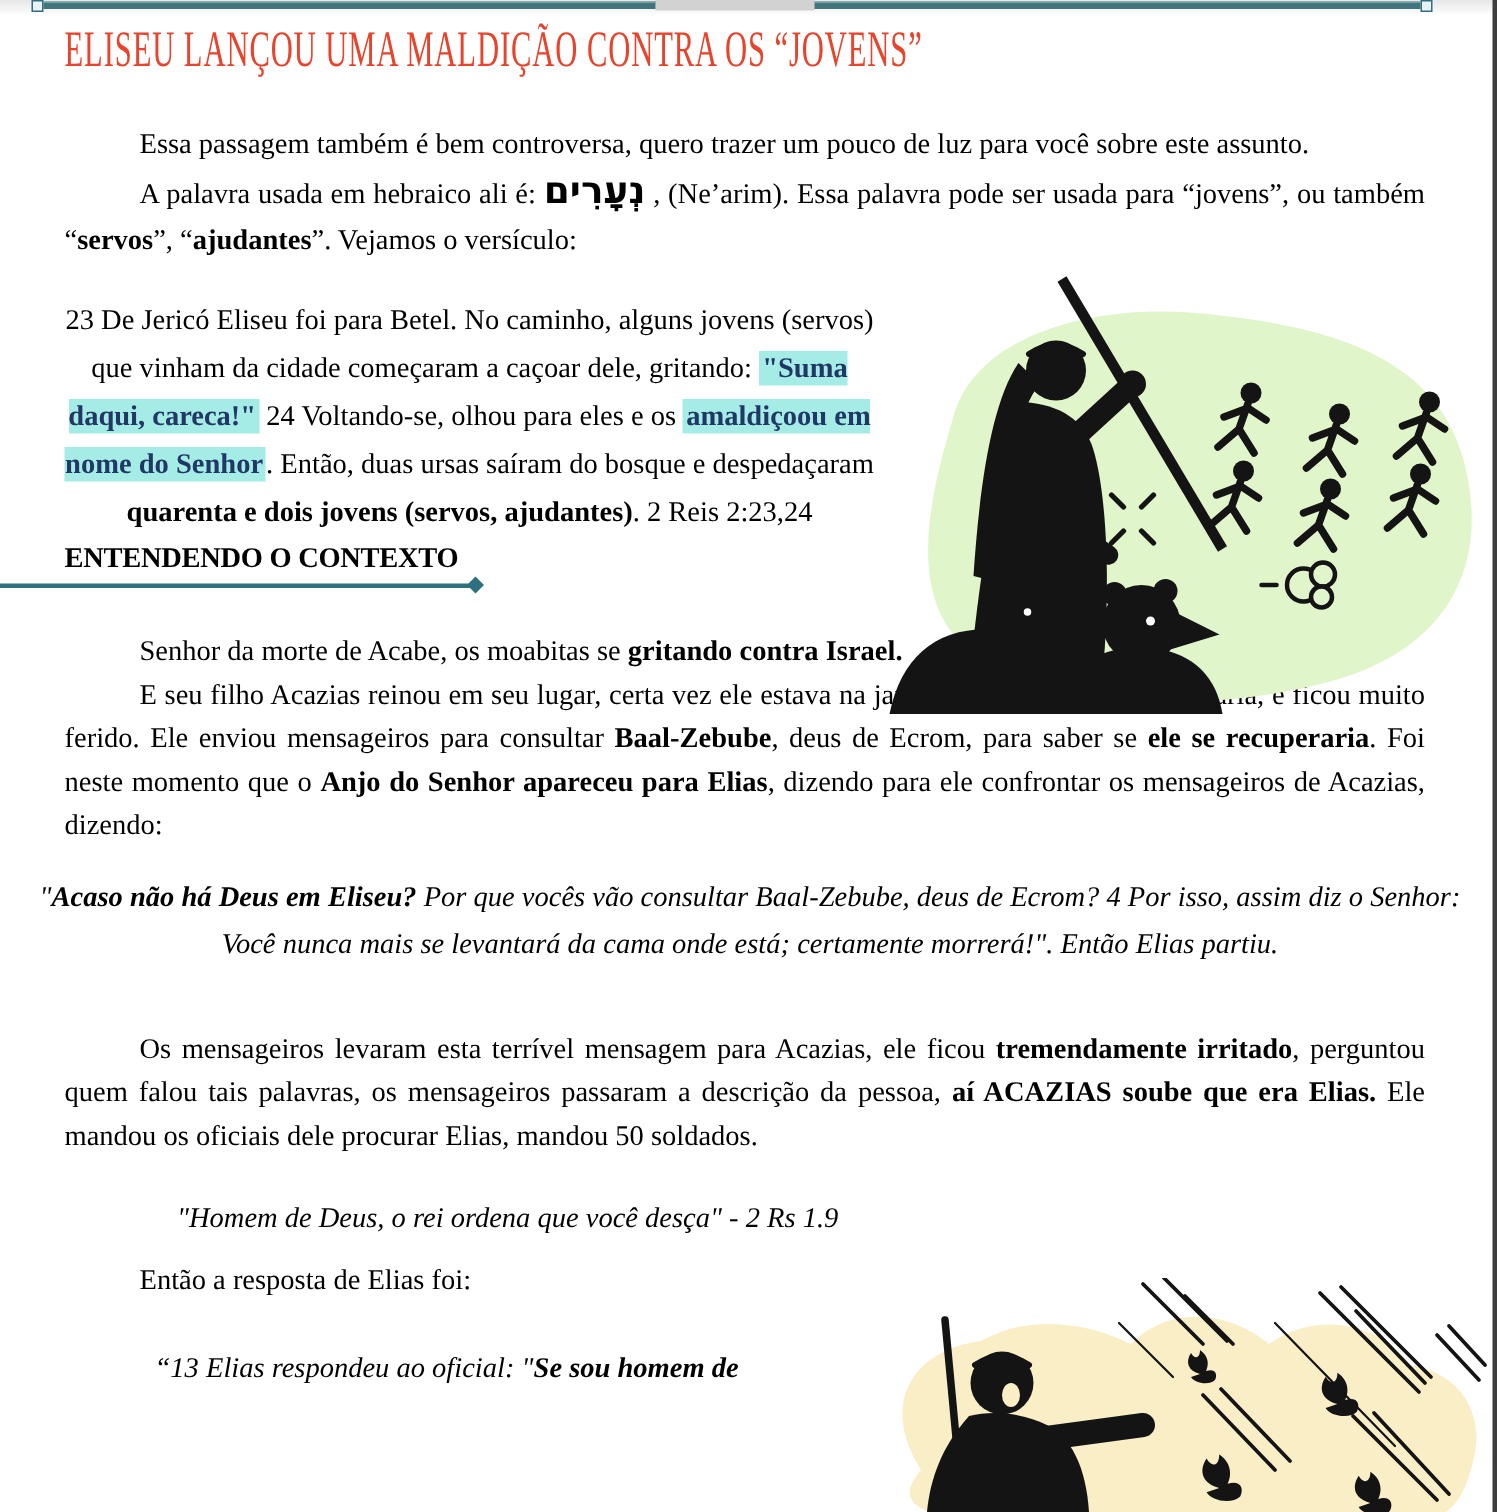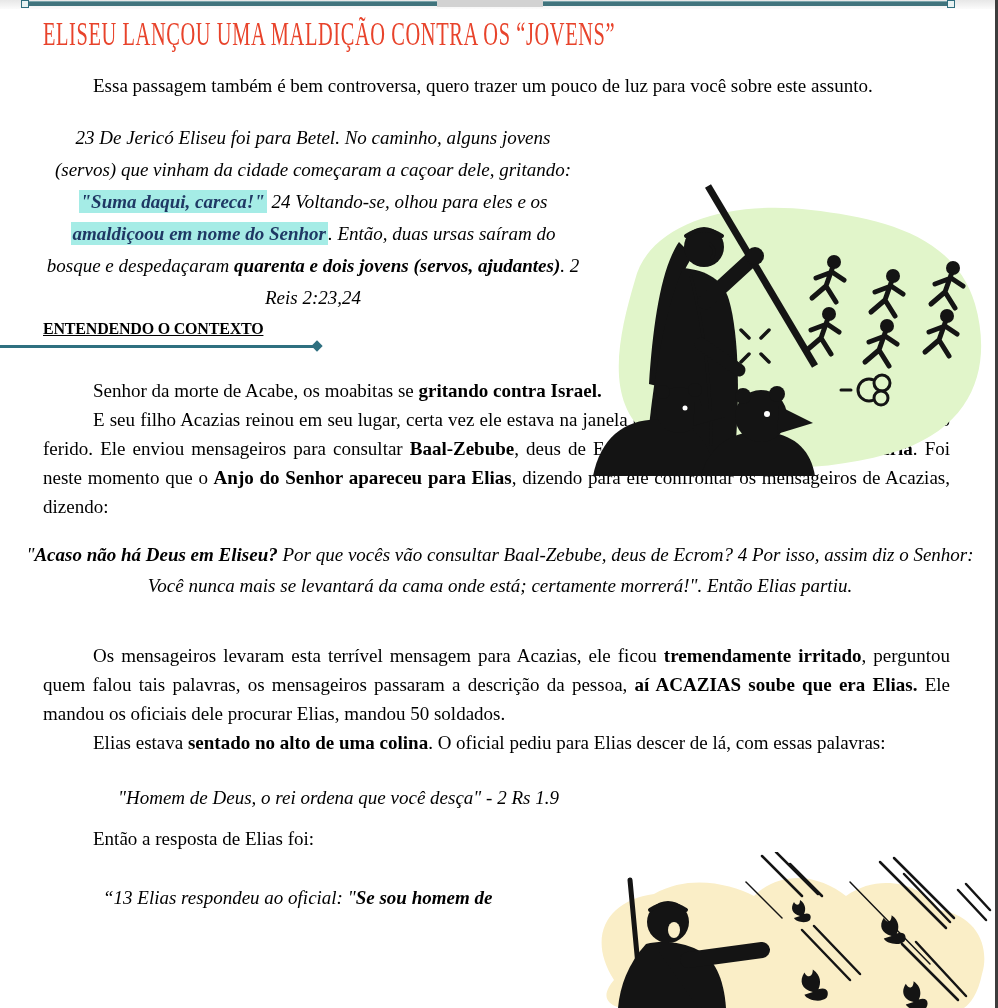--- a/index.html
+++ b/index.html
@@ -23,26 +23,26 @@
 
   
   .content{position:relative;padding:0 48px 0 43px;}
   h1.title{
     margin:16px 0 0 0;font-weight:normal;font-size:34px;line-height:36px;
     color:#e8432b;white-space:nowrap;letter-spacing:1px;
     transform:scaleX(0.60);transform-origin:left center;
   }
   p{margin:0;line-height:29px;text-align:justify;}
   .ind{text-indent:50px;}
-  .mt-p1{margin-top:19px;}
+  .mt-p1{margin-top:30px;}
   .p3{line-height:31px;}
   .hebrew{font-size:25px;font-weight:bold;font-family:"DejaVu Sans",sans-serif;unicode-bidi:isolate;}
-  .verse{width:540px;margin:22px 0 0 0;text-align:center;font-style:italic;line-height:32px;}
+  .verse{width:540px;margin:22px 0 0 0;text-align:center;line-height:32px;}
   .hl{background:#a5ece6;color:#1f3864;font-weight:bold;padding:1px 2px;}
-  h2.section-h{margin:2px 0 0 0;font-size:16px;line-height:26px;font-weight:bold;letter-spacing:-0.2px;text-decoration:underline;}
+  h2.section-h{margin:2px 0 0 0;font-size:19px;line-height:26px;font-weight:bold;letter-spacing:-0.2px;}
   .rule{position:relative;height:3px;width:318px;background:#2f7080;margin:3px 0 0 -43px;}
   .rule .diamond{position:absolute;right:-3px;top:-3px;width:8px;height:8px;background:#2f7080;transform:rotate(45deg);}
   .mt-c1{margin-top:28px;}
   .q2{margin:18px -38px 0 -31px;text-align:center;font-style:italic;line-height:31px;}
   .mt-c3{margin-top:40px;}
   .q3{margin:26px 0 0 75px;font-style:italic;text-align:left;}
   .mt-c5{margin-top:12px;}
   .q4{margin:30px 0 0 60px;font-style:italic;text-align:left;}
 
   
@@ -63,37 +63,37 @@
 </div>
 <div class="right-border"></div>
 
 <div class="content">
 
   <h1 class="title">ELISEU LANÇOU UMA MALDIÇÃO CONTRA OS “JOVENS”</h1>
 
   <p class="ind mt-p1"><span>Essa passagem também é bem controversa, quero trazer um pouco de luz para você sobre este assunto.</span></p>
 
 
+  <p class="ind p3"><span>A palavra usada em hebraico ali é: </span><span class="hebrew">נְעָרִים</span><span> , (Ne’arim). Essa palavra pode ser usada para “jovens”, ou também “</span><b>servos</b><span>”, “</span><b>ajudantes</b><span>”. Vejamos o versículo:</span></p>
 
   <p class="verse"><span>23 De Jericó Eliseu foi para Betel. No caminho, alguns jovens (servos) que vinham da cidade começaram a caçoar dele, gritando: </span><mark class="hl">"Suma daqui, careca!"</mark><span> 24 Voltando-se, olhou para eles e os </span><mark class="hl">amaldiçoou em nome do Senhor</mark><span>. Então, duas ursas saíram do bosque e despedaçaram </span><b>quarenta e dois jovens (servos, ajudantes)</b><span>. 2 Reis 2:23,24</span></p>
 
   <h2 class="section-h">ENTENDENDO O CONTEXTO</h2>
   <div class="rule">
       <span class="diamond"></span>
     </div>
 
   <p class="ind mt-c1"><span>Senhor da morte de Acabe, os moabitas se </span><b>gritando contra Israel.</b></p>
 
   <p class="ind"><span>E seu filho Acazias reinou em seu lugar, certa vez ele estava na janela do seu palácio em Samaria, e ficou muito ferido. Ele enviou mensageiros para consultar </span><b>Baal-Zebube</b><span>, deus de Ecrom, para saber se </span><b>ele se recuperaria</b><span>. Foi neste momento que o </span><b>Anjo do Senhor apareceu para Elias</b><span>, dizendo para ele confrontar os mensageiros de Acazias, dizendo:</span></p>
 
   <p class="q2"><span>"</span><b>Acaso não há Deus em Eliseu?</b><span> Por que vocês vão consultar Baal-Zebube, deus de Ecrom? 4 Por isso, assim diz o Senhor: Você nunca mais se levantará da cama onde está; certamente morrerá!". Então Elias partiu.</span></p>
 
   <p class="ind mt-c3"><span>Os mensageiros levaram esta terrível mensagem para Acazias, ele ficou </span><b>tremendamente irritado</b><span>, perguntou quem falou tais palavras, os mensageiros passaram a descrição da pessoa, </span><b>aí ACAZIAS soube que era Elias.</b><span> Ele mandou os oficiais dele procurar Elias, mandou 50 soldados.</span></p>
 
-  <p class="ind"><span>Elias estava </span><b>sentado no alto de uma colina</b><span>. O oficial pediu para Elias descer de lá, com essas palavras:</span></p>
 
   <p class="q3"><span>"Homem de Deus, o rei ordena que você desça" - 2 Rs 1.9</span></p>
 
   <p class="ind mt-c5"><span>Então a resposta de Elias foi:</span></p>
 
   <p class="q4"><span>“13 Elias respondeu ao oficial: "</span><b>Se sou homem de</b></p>
 </div>
 
 <svg class="illu-top" viewBox="0 0 408 292">
   <path fill="#e1f5ca" d="M52 96 C66 38 150 16 228 26 C300 34 372 52 392 120 C408 176 396 238 318 266 C240 292 120 292 66 252 C20 218 36 150 52 96 Z"></path>

